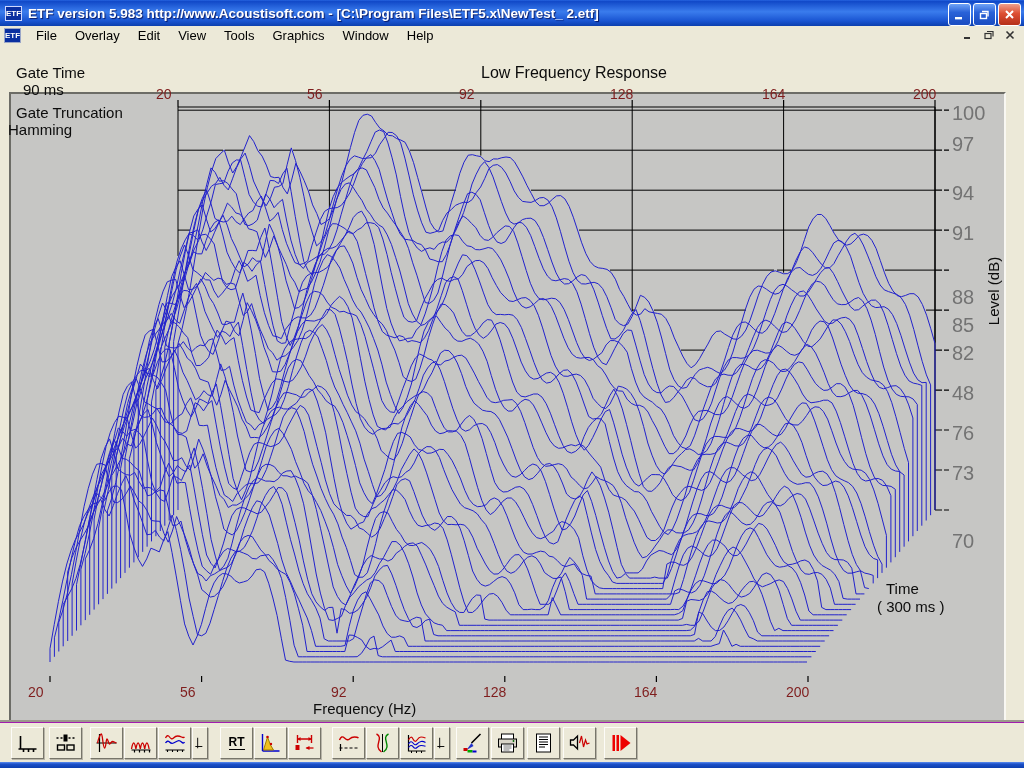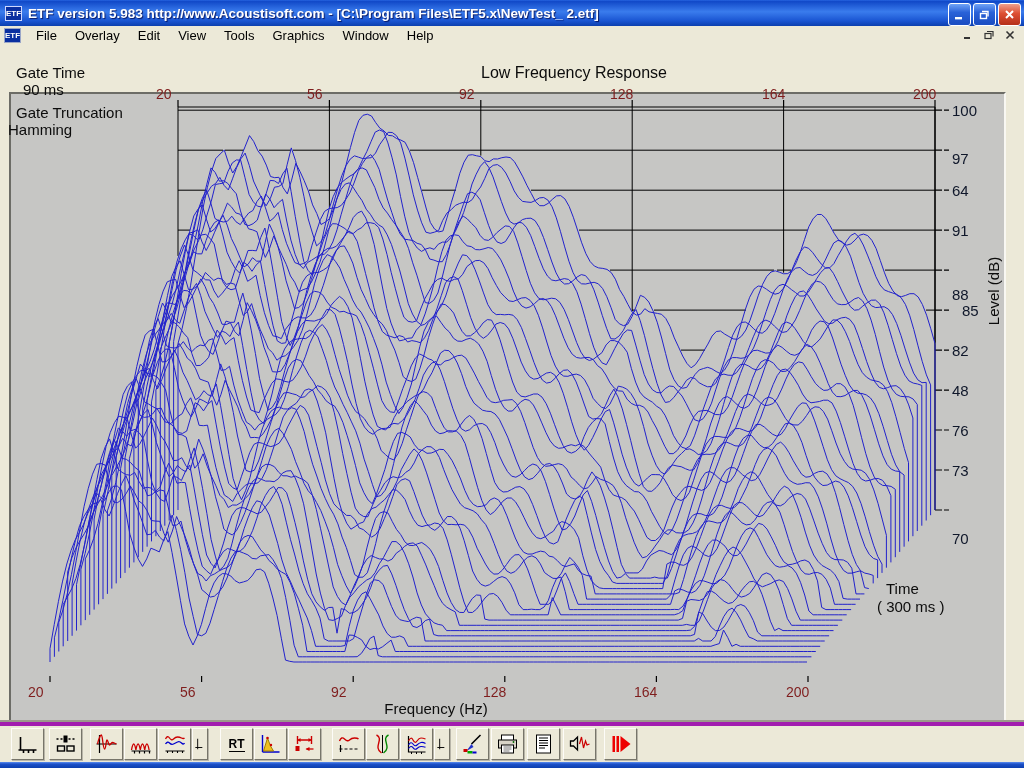--- a/index.html
+++ b/index.html
@@ -28,27 +28,27 @@
   .mdi-controls{position:absolute;right:6px;top:1px;display:flex;gap:4px;}
   .mdi-btn{width:17px;height:15px;display:flex;align-items:center;justify-content:center;color:#333;}
   
   .client{position:absolute;left:0;top:45px;width:1024px;height:677px;background:#ece9d8;}
   .plot-area{position:absolute;left:9px;top:47px;width:997px;height:668px;background:#c6c6c4;
     border-top:2px solid #6c6c66;border-left:2px solid #6c6c66;
     border-right:2px solid #f8f7f2;border-bottom:2px solid #f8f7f2;box-sizing:border-box;}
   #chart-svg{position:absolute;left:0;top:0;pointer-events:none;}
   .plot-label{position:absolute;font-size:15px;color:#0c0c0c;white-space:nowrap;}
   .tick-label{position:absolute;font-size:14px;color:#7f1d1d;text-align:left;width:44px;}
-  .lvl-label{position:absolute;font-size:15px;color:#0f172a;text-align:left;width:44px;}
+  .lvl-label{position:absolute;font-size:20px;color:#737373;text-align:left;width:44px;}
   .rot-label{position:absolute;font-size:15px;color:#0c0c0c;width:110px;height:16px;text-align:center;
     transform:rotate(-90deg);}
   .chart-title{position:absolute;font-size:16px;color:#0c0c0c;width:340px;text-align:center;}
   
   .toolbar{position:absolute;left:0;top:722px;width:1024px;height:40px;background:#ece9d8;
-    border-top:4px solid #a21caf;box-shadow:0 -2px 0 #9b988c;display:flex;align-items:center;
+    border-top:1px solid #a21caf;box-shadow:0 -2px 0 #9b988c;display:flex;align-items:center;
     padding-left:10px;box-sizing:border-box;}
   .tb-btn{width:33px;height:32px;padding:0;display:flex;align-items:center;justify-content:center;
     background:#ece9d8;border:1px solid;border-color:#fdfcf8 #77756a #77756a #fdfcf8;
     box-shadow:1px 1px 0 #b8b5a8;cursor:pointer;}
   .tb-btn.narrow{width:16px;}
   .rt-label{font-size:12px;font-weight:bold;color:#000;border-bottom:1px solid #000;
     font-family:"Liberation Sans",sans-serif;}
   
   .win-bottom{position:absolute;left:0;top:762px;width:1024px;height:6px;
     background:linear-gradient(180deg,#5a8df0 0%,#1c50c8 35%,#0c3fae 100%);}
@@ -163,42 +163,42 @@
       <path d="M54.4 656.8L54.4 637.8L58.6 620.7L62.8 600.8L67.0 579.6L71.2 558.9L75.4 540.6L79.6 525.6L83.9 516.4L88.1 509.7L92.3 504.1L96.5 502.9L100.7 499.3L104.9 509.7L109.1 516.0L113.3 505.6L117.5 493.7L121.7 483.5L125.9 475.7L130.1 486.3L134.3 500.9L138.5 511.0L142.7 522.9L146.9 534.8L151.1 534.1L155.3 530.4L159.6 537.1L163.8 541.1L168.0 527.7L172.2 515.0L176.4 530.5L180.6 549.6L184.8 572.3L189.0 598.0L193.2 616.5L197.4 634.4L201.6 635.8L205.8 633.3L210.0 623.2L214.2 609.4L218.4 595.5L222.6 581.4L226.8 568.1L231.0 558.1L235.3 551.8L239.5 551.5L243.7 553.1L247.9 554.9L252.1 558.4L256.3 558.9L260.5 555.8L264.7 555.2L268.9 554.6L273.1 559.8L277.3 567.3L281.5 578.4L285.7 597.6L289.9 620.4L294.1 645.2L298.3 656.8L302.5 656.8L306.7 656.8L311.0 656.8L315.2 656.8L319.4 656.8L323.6 656.8L327.8 656.8L332.0 656.8L336.2 656.8L340.4 656.8L344.6 656.8L348.8 656.8L353.0 656.8L357.2 656.7L361.4 653.4L365.6 647.0L369.8 638.6L374.0 636.1L378.2 655.6L382.4 656.8L386.7 656.8L390.9 656.8L395.1 656.8L399.3 656.8L403.5 656.8L407.7 656.8L411.9 656.8L416.1 656.8L420.3 656.8L424.5 656.8L428.7 656.8L432.9 656.8L437.1 656.8L441.3 656.8L445.5 656.8L449.7 656.8L453.9 656.8L458.1 656.8L462.4 656.8L466.6 656.8L470.8 656.8L475.0 656.8L479.2 656.8L483.4 656.8L487.6 656.8L491.8 656.8L496.0 656.8L500.2 656.8L504.4 656.8L508.6 656.8L512.8 656.8L517.0 656.8L521.2 656.8L525.4 656.8L529.6 656.8L533.8 656.8L538.1 656.8L542.3 656.8L546.5 656.8L550.7 656.8L554.9 656.8L559.1 656.8L563.3 656.8L567.5 656.8L571.7 656.8L575.9 656.8L580.1 656.8L584.3 656.8L588.5 656.8L592.7 656.8L596.9 656.8L601.1 656.8L605.3 656.8L609.5 656.8L613.8 656.8L618.0 656.8L622.2 656.8L626.4 656.8L630.6 656.8L634.8 656.8L639.0 656.8L643.2 656.8L647.4 656.8L651.6 656.8L655.8 656.8L660.0 656.8L664.2 656.8L668.4 656.8L672.6 656.8L676.8 656.8L681.0 656.8L685.2 656.8L689.5 656.8L693.7 656.8L697.9 656.8L702.1 656.8L706.3 656.8L710.5 656.8L714.7 656.8L718.9 656.8L723.1 656.8L727.3 656.8L731.5 656.8L735.7 656.8L739.9 656.8L744.1 656.8L748.3 656.8L752.5 656.8L756.7 656.8L760.9 656.8L765.2 656.8L769.4 656.8L773.6 656.8L777.8 656.8L782.0 656.8L786.2 656.8L790.4 656.8L794.6 656.8L798.8 656.8L803.0 656.8L807.2 656.8L811.4 656.8L811.4 656.8" stroke="#2222cc" fill="none" stroke-width="1"></path>
       <path d="M50.0 662.0L50.0 648.6L54.2 624.7L58.4 601.6L62.6 581.1L66.8 564.0L71.0 550.6L75.2 539.9L79.4 532.5L83.6 524.2L87.8 513.4L92.1 504.7L96.3 493.1L100.5 497.1L104.7 500.4L108.9 491.8L113.1 486.3L117.3 486.1L121.5 489.9L125.7 511.4L129.9 534.2L134.1 548.0L138.3 559.2L142.5 566.4L146.7 558.9L150.9 548.2L155.1 549.9L159.3 551.9L163.6 540.1L167.8 531.6L172.0 552.4L176.2 575.9L180.4 600.3L184.6 623.9L188.8 636.3L193.0 645.0L197.2 636.1L201.4 624.4L205.6 608.3L209.8 593.2L214.0 582.9L218.2 576.7L222.4 573.6L226.6 573.9L230.8 576.0L235.0 580.6L239.3 583.0L243.5 581.9L247.7 580.5L251.9 576.0L256.1 569.8L260.3 569.1L264.5 571.9L268.7 583.2L272.9 598.0L277.1 615.5L281.3 638.2L285.5 660.1L289.7 661.3L293.9 662.0L298.1 662.0L302.3 662.0L306.5 662.0L310.7 662.0L314.9 662.0L319.2 662.0L323.4 662.0L327.6 662.0L331.8 662.0L336.0 662.0L340.2 662.0L344.4 662.0L348.6 662.0L352.8 662.0L357.0 662.0L361.2 662.0L365.4 662.0L369.6 662.0L373.8 662.0L378.0 662.0L382.2 662.0L386.4 662.0L390.7 662.0L394.9 662.0L399.1 662.0L403.3 662.0L407.5 662.0L411.7 662.0L415.9 662.0L420.1 662.0L424.3 662.0L428.5 662.0L432.7 662.0L436.9 662.0L441.1 662.0L445.3 662.0L449.5 662.0L453.7 662.0L457.9 662.0L462.1 662.0L466.4 662.0L470.6 662.0L474.8 662.0L479.0 662.0L483.2 662.0L487.4 662.0L491.6 662.0L495.8 662.0L500.0 662.0L504.2 662.0L508.4 662.0L512.6 662.0L516.8 662.0L521.0 662.0L525.2 662.0L529.4 662.0L533.6 662.0L537.8 662.0L542.0 662.0L546.3 662.0L550.5 662.0L554.7 662.0L558.9 662.0L563.1 662.0L567.3 662.0L571.5 662.0L575.7 662.0L579.9 662.0L584.1 662.0L588.3 662.0L592.5 662.0L596.7 662.0L600.9 662.0L605.1 662.0L609.3 662.0L613.5 662.0L617.8 662.0L622.0 662.0L626.2 662.0L630.4 662.0L634.6 662.0L638.8 662.0L643.0 662.0L647.2 662.0L651.4 662.0L655.6 662.0L659.8 662.0L664.0 662.0L668.2 662.0L672.4 662.0L676.6 662.0L680.8 662.0L685.0 662.0L689.2 662.0L693.5 662.0L697.7 662.0L701.9 662.0L706.1 662.0L710.3 662.0L714.5 662.0L718.7 662.0L722.9 662.0L727.1 662.0L731.3 662.0L735.5 662.0L739.7 662.0L743.9 662.0L748.1 662.0L752.3 662.0L756.5 662.0L760.7 662.0L764.9 662.0L769.1 662.0L773.4 662.0L777.6 662.0L781.8 662.0L786.0 662.0L790.2 662.0L794.4 662.0L798.6 662.0L802.8 662.0L807.0 662.0L807.0 662.0" stroke="#2222cc" fill="none" stroke-width="1"></path>
     </svg>
 
   <div id="labels">
     <div class="plot-label" style="left:16px;top:64px">Gate Time</div>
     <div class="plot-label" style="left:23px;top:81px">90 ms</div>
     <div class="plot-label" style="left:16px;top:104px">Gate Truncation</div>
     <div class="plot-label" style="left:8px;top:121px">Hamming</div>
     <div class="chart-title" style="left:404px;top:64px">Low Frequency Response</div>
-    <div class="plot-label" style="left:336px;top:700px;width:200px;text-align:center">Frequency (Hz)</div>
+    <div class="plot-label" style="left:313px;top:700px;width:200px;">Frequency (Hz)</div>
     <div class="rot-label" style="left:938px;top:283px">Level (dB)</div>
     <div class="plot-label" style="left:886px;top:580px">Time</div>
     <div class="plot-label" style="left:877px;top:598px">( 300 ms )</div>
   <div class="tick-label" style="left: 156px; top: 86px;">20</div>
       <div class="tick-label" style="left: 28px; top: 684px;">20</div>
       <div class="tick-label" style="left: 307px; top: 86px;">56</div>
       <div class="tick-label" style="left: 180px; top: 684px;">56</div>
       <div class="tick-label" style="left: 459px; top: 86px;">92</div>
       <div class="tick-label" style="left: 331px; top: 684px;">92</div>
       <div class="tick-label" style="left: 610px; top: 86px;">128</div>
       <div class="tick-label" style="left: 483px; top: 684px;">128</div>
       <div class="tick-label" style="left: 762px; top: 86px;">164</div>
       <div class="tick-label" style="left: 634px; top: 684px;">164</div>
       <div class="tick-label" style="left: 913px; top: 86px;">200</div>
       <div class="tick-label" style="left: 786px; top: 684px;">200</div>
       <div class="lvl-label" style="left: 952px; top: 102px;">100</div>
-      <div class="lvl-label" style="left: 952px; top: 150px;">97</div>
-      <div class="lvl-label" style="left: 952px; top: 182px;">64</div>
+      <div class="lvl-label" style="left: 952px; top: 133px;">97</div>
+      <div class="lvl-label" style="left: 952px; top: 182px;">94</div>
       <div class="lvl-label" style="left: 952px; top: 222px;">91</div>
       <div class="lvl-label" style="left: 952px; top: 262px; margin-top: 24px;">88</div>
-      <div class="lvl-label" style="left: 952px; top: 302px; margin-left: 10px;">85</div>
+      <div class="lvl-label" style="left: 952px; top: 314px;">85</div>
       <div class="lvl-label" style="left: 952px; top: 342px;">82</div>
       <div class="lvl-label" style="left: 952px; top: 382px;">48</div>
       <div class="lvl-label" style="left: 952px; top: 422px;">76</div>
       <div class="lvl-label" style="left: 952px; top: 462px;">73</div>
       <div class="lvl-label" style="left: 952px; top: 502px; margin-top: 28px;">70</div>
     </div>
 
   <div class="toolbar">
       <button class="tb-btn" style="margin-left: 1px;">
         <svg width="25" height="24" viewBox="0 0 24 24">

